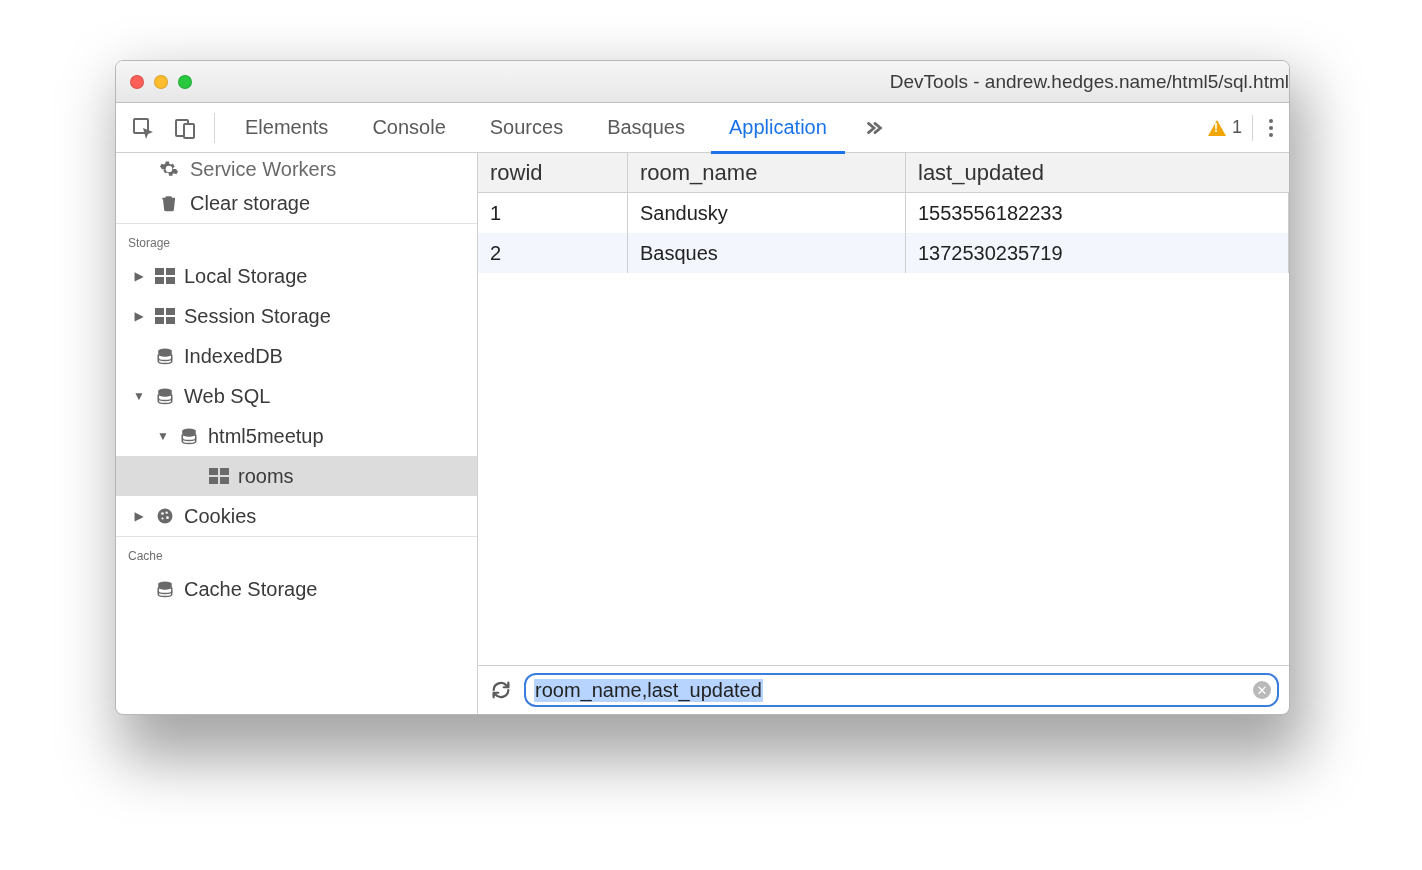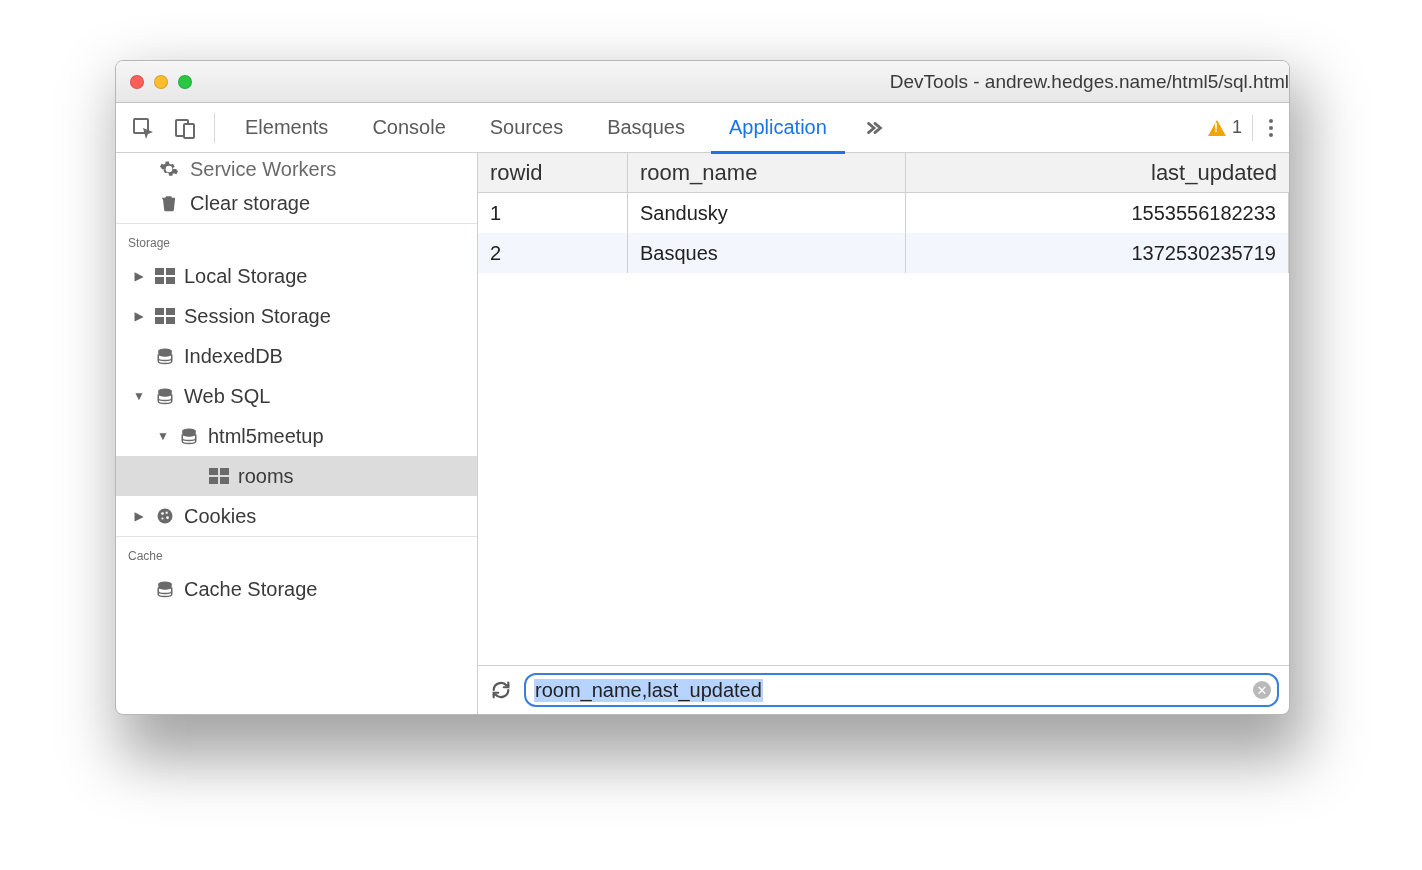--- a/index.html
+++ b/index.html
@@ -68,21 +68,21 @@
   .sb-top { padding-top: 2px; }
 
   
   svg { display: block; }
 
   
   .table { flex: 1; display: flex; flex-direction: column; border-bottom: 1px solid #cfcfcf; }
   .thead, .trow { display: flex; }
   .thead { background: #f2f2f2; border-bottom: 1px solid #cfcfcf; height: 40px; font-size: 22px; color: #333; }
   .tcell { padding: 8px 12px; border-right: 1px solid #cfcfcf; display: flex; align-items: center; overflow: hidden; white-space: nowrap; }
-  .tcell:last-child { border-right: none; justify-content: flex-end; }
+  .tcell:last-child { border-right: none; }
   .c0 { width: 150px; }
   .c1 { width: 278px; }
   .c2 { flex: 1; }
   .tbody { flex: 1; font-size: 20px; color: #222; }
   .trow { height: 40px; }
   .trow:nth-child(even) { background: #f3f7fd; }
   .tbody .tcell { border-right: 1px solid #cfcfcf; border-bottom: none; }
 
   
   .sqlbar { height: 48px; display: flex; align-items: center; padding: 6px 10px; gap: 10px; }

